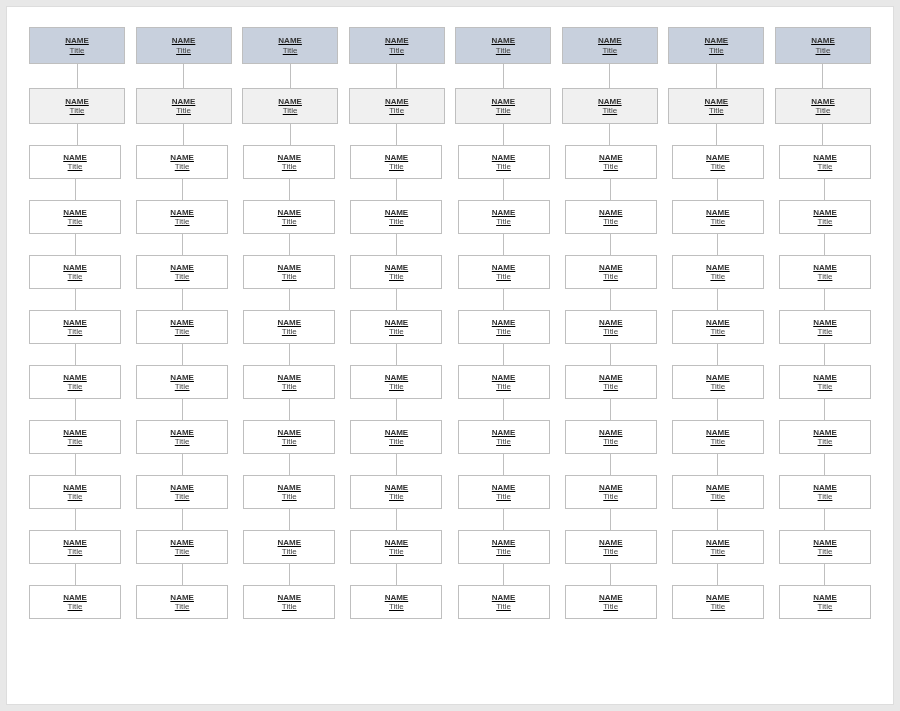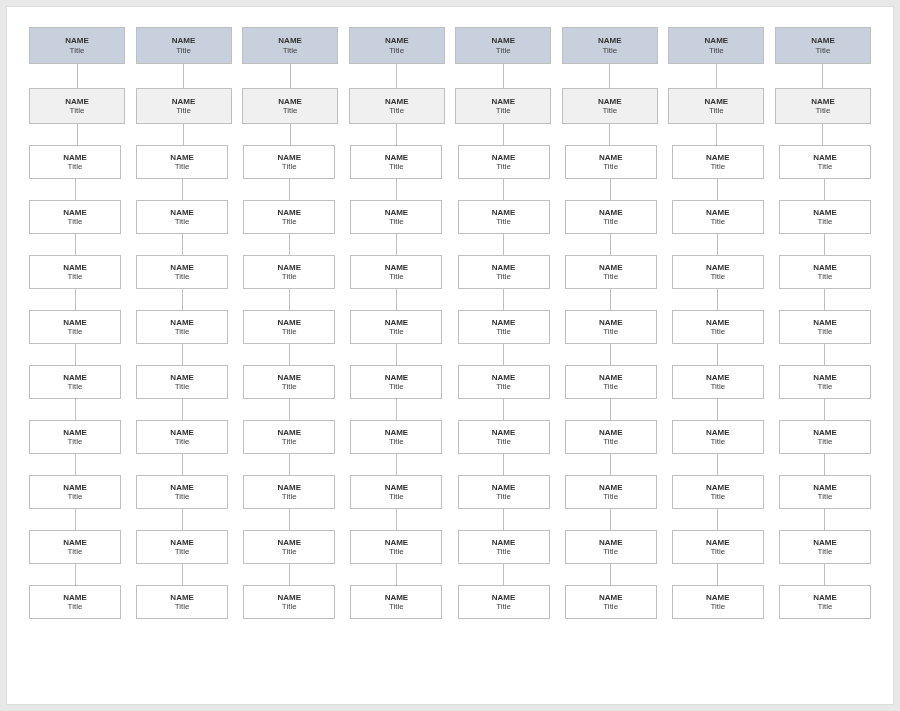--- a/index.html
+++ b/index.html
@@ -19,20 +19,21 @@
     .title {
       font-size: 19px;
       font-weight: 700;
       letter-spacing: 1px;
       color: #a0a0a0;
       margin-bottom: 12px;
     }
     .grid {
       display: flex;
       flex-direction: column;
+      text-decoration: underline;
     }
     .row {
       display: flex;
       justify-content: space-between;
       position: relative;
     }
     .col {
       display: flex;
       flex-direction: column;
       align-items: center;

